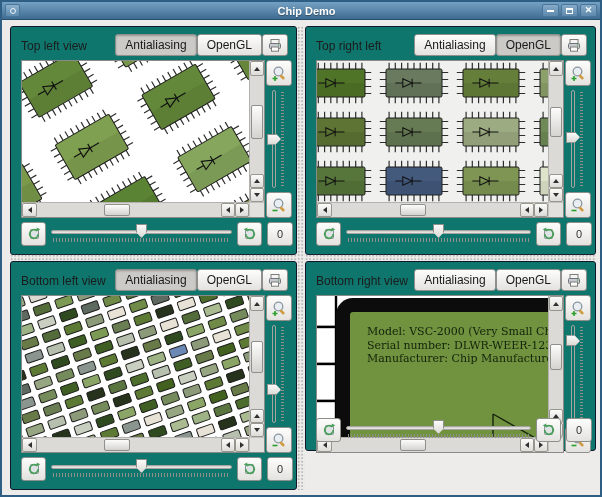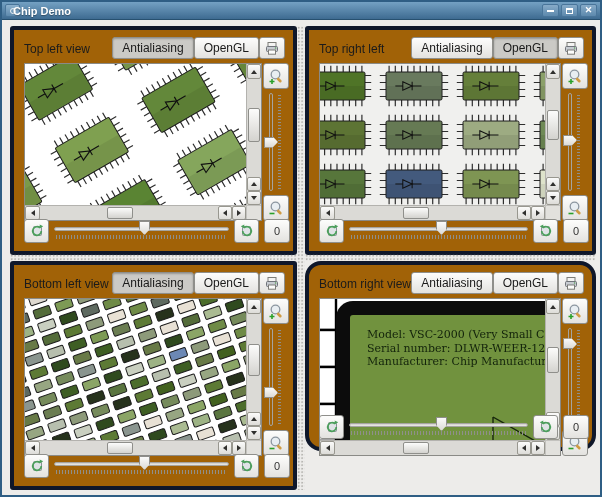--- a/index.html
+++ b/index.html
@@ -1,27 +1,27 @@
 <!DOCTYPE html>
 <html><head>
 <meta charset="utf-8">
 <style>
   html,body{margin:0;padding:0;background:#c8c8c8;font-family:"Liberation Sans","DejaVu Sans",sans-serif;}
   *{box-sizing:border-box;}
   .window{position:relative;width:602px;height:497px;background:#edecea;border:2px solid #2f5e84;outline:1px solid #123a57;overflow:hidden;}
   .titlebar{position:absolute;left:0;top:0;right:0;height:18px;background:linear-gradient(#74a1c3,#3e6b91);border-bottom:1px solid #27506f;display:flex;align-items:center;}
-  .title-text{position:absolute;left:0;right:0;text-align:left;color:#fff;font-weight:bold;font-size:11px;line-height:18px;text-shadow:0 1px 1px rgba(0,0,0,.35);margin-left:11px;}
+  .title-text{position:absolute;left:0;right:0;text-align:center;color:#fff;font-weight:bold;font-size:11px;line-height:18px;text-shadow:0 1px 1px rgba(0,0,0,.35);margin-left:11px;}
   .menu-btn{position:absolute;left:3px;top:2px;width:15px;height:13px;border-radius:2px;background:linear-gradient(#8db1cd,#5d89ad);border:1px solid #49759a;display:grid;place-items:center;}
   .menu-btn i{width:6px;height:6px;border:1.5px solid #e8f0f6;border-radius:50%;}
   .winctl{position:absolute;right:3px;top:2px;display:flex;gap:2px;}
   .wbtn{width:17px;height:13px;border-radius:2px;background:linear-gradient(#87abc8,#5d89ad);border:1px solid #49759a;display:grid;place-items:center;padding:0;}
   .wbtn .bar{width:7px;height:2px;background:#fff;}
   .wbtn .box{width:7px;height:6px;border:1px solid #fff;border-top-width:2px;}
   .wbtn .x{color:#fff;font-size:9px;line-height:9px;font-weight:bold;}
-  .panel{position:absolute;background:#a16207;border:4px solid #0f172a;border-radius:3px;}
+  .panel{position:absolute;background:#0f766e;border:1px solid #0f172a;border-radius:3px;}
   .panel-label{position:absolute;left:10px;top:12px;font-size:12px;color:#1b1b1b;}
   .hdr-buttons{position:absolute;top:7px;right:8px;display:flex;gap:0;align-items:center;}
   .btn{height:22px;padding:2px 9px;font-size:12px;color:#1a1a1a;background:linear-gradient(#fdfdfc,#e3e2df);border:1px solid #8f8f8b;border-radius:3px;font-family:inherit;}
   .btn.pressed{background:#cbcac6;box-shadow:inset 0 1px 2px rgba(0,0,0,.25);}
   .icon-btn{width:26px;padding:0;display:grid;place-items:center;}
   .view{position:absolute;left:10px;top:33px;right:31px;height:158px;border:1px solid #8a8a86;background:#fff;}
   .viewport{position:absolute;left:0;top:0;right:15px;bottom:15px;overflow:hidden;background:#fff;}
   .viewport svg{display:block;width:100%;height:100%;}
   .vscroll{position:absolute;top:0;right:0;bottom:15px;width:15px;background:#dbdad6;border-left:1px solid #b3b2ae;}
   .hscroll{position:absolute;left:0;bottom:0;right:15px;height:15px;background:#dbdad6;border-top:1px solid #b3b2ae;}
@@ -1531,21 +1531,21 @@
       <button class="btn icon-btn rbtn rright">
         <svg width="16" height="16" viewBox="0 0 16 16" style="transform:scaleX(-1)">
               <rect x="4.5" y="3.5" width="8" height="9" rx="1" fill="#dfe3e6" stroke="#8a9096"></rect>
               <path d="M12.3 8a4.3 4.3 0 1 1-1.3-3.1" fill="none" stroke="#4aa05a" stroke-width="1.7"></path>
               <path d="M10.6 1.6l.5 3.6 3.1-1.9z" fill="#4aa05a"></path>
             </svg>
       </button>
       <button class="btn reset-btn">0</button>
     </div>
   </section>
-      <section class="panel" style="left: 303px; top: 259px; width: 291px; height: 190px; border-radius: 16px;">
+      <section class="panel" style="left: 303px; top: 259px; width: 291px; height: 190px;">
     <span class="panel-label">Bottom right view</span>
     <div class="hdr-buttons">
       <button class="btn aa-btn">Antialiasing</button>
       <button class="btn gl-btn">OpenGL</button>
       <button class="btn icon-btn">
         <svg width="16" height="16" viewBox="0 0 16 16">
               <rect x="4" y="2.5" width="8" height="4" fill="#f4f4f2" stroke="#7c7c78"></rect>
               <rect x="2.5" y="6.5" width="11" height="5" rx="1" fill="#c7cbd1" stroke="#70747a"></rect>
               <rect x="4.5" y="10" width="7" height="4.2" fill="#fcfcfa" stroke="#7c7c78"></rect>
               <circle cx="11.6" cy="8" r="0.8" fill="#59a059"></circle>

